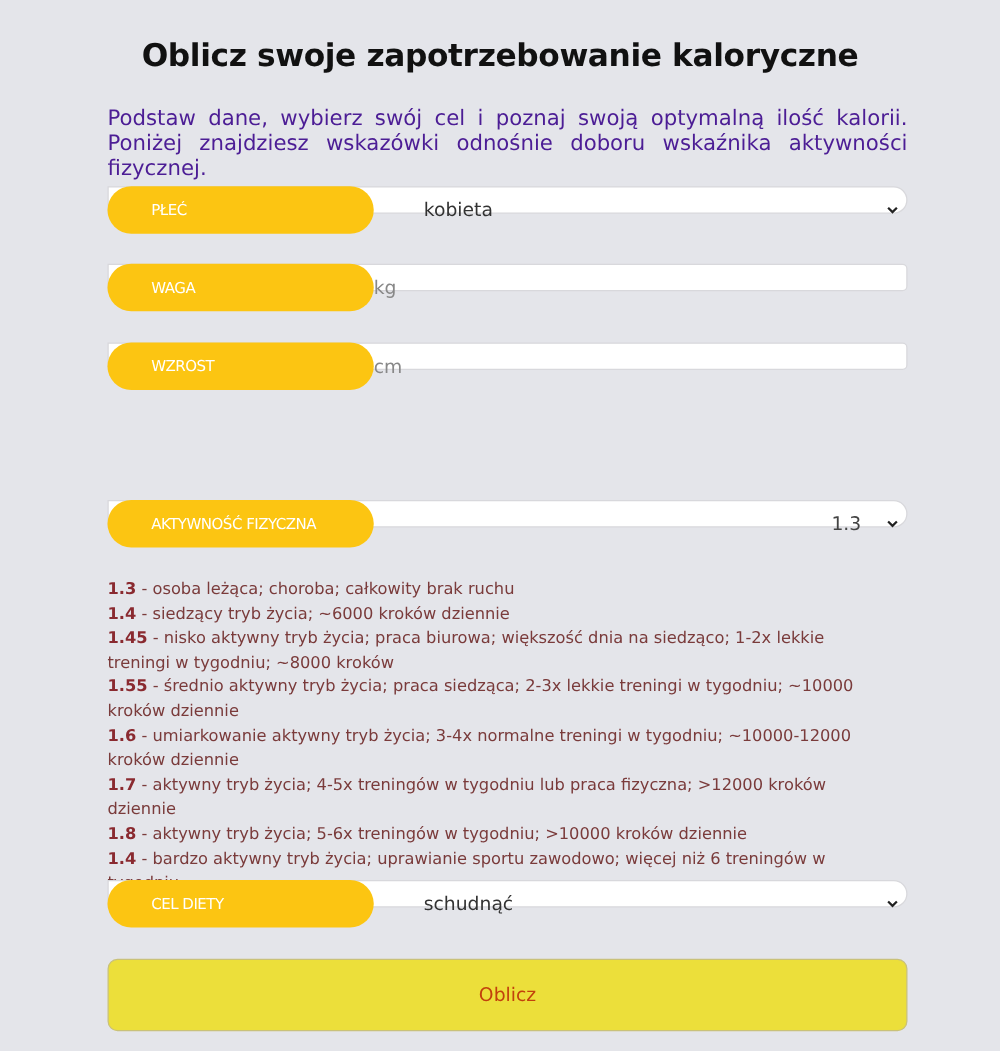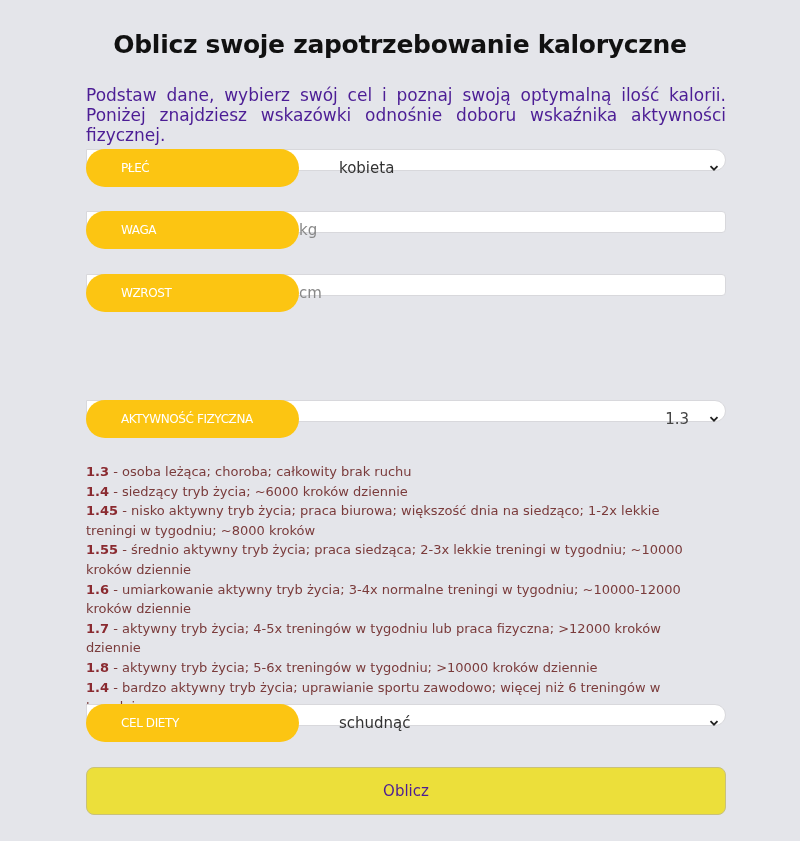--- a/index.html
+++ b/index.html
@@ -56,26 +56,26 @@
     .select-value.right { right: 36px; color: #444; }
     .chevron {
       position: absolute; right: 6px; top: 13px; width: 10px; height: 10px;
     }
     .guide {
       position: absolute; left: 86px; top: 462px; width: 620px;
       font-size: 13px; line-height: 19.6px; color: #7a3b3b;
     }
     .guide .item b { color: #8a2a30; font-weight: bold; }
     .submit {
-      position: absolute; left: 86px; top: 767px; width: 640px; height: 48px;
+      position: absolute; left: 86px; top: 767px; width: 640px; height: 58px;
       background: #ecdf3a;
       border: 1px solid #c9c17a;
       border-radius: 8px;
       font-family: "DejaVu Sans", "Liberation Sans", sans-serif;
-      font-size: 15px; color: #4c1d95;
+      font-size: 15px; color: #c2410c;
       cursor: pointer;
     }
   </style>
 </head>
 <body>
 
 <div class="page">
 
   <h1 class="title">Oblicz swoje zapotrzebowanie kaloryczne</h1>
 

